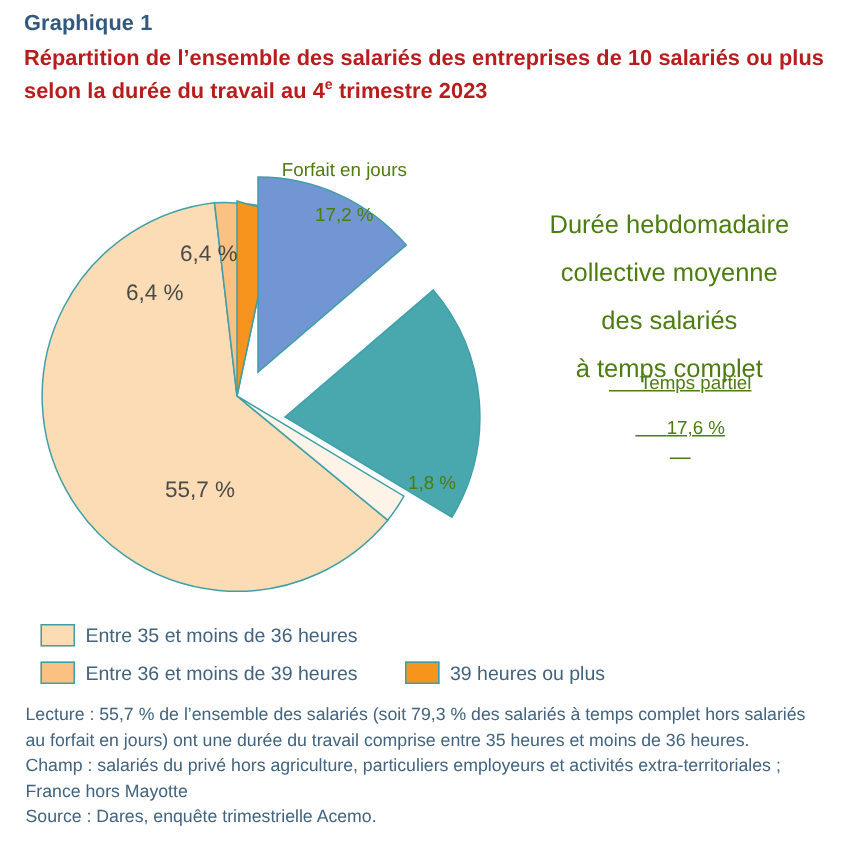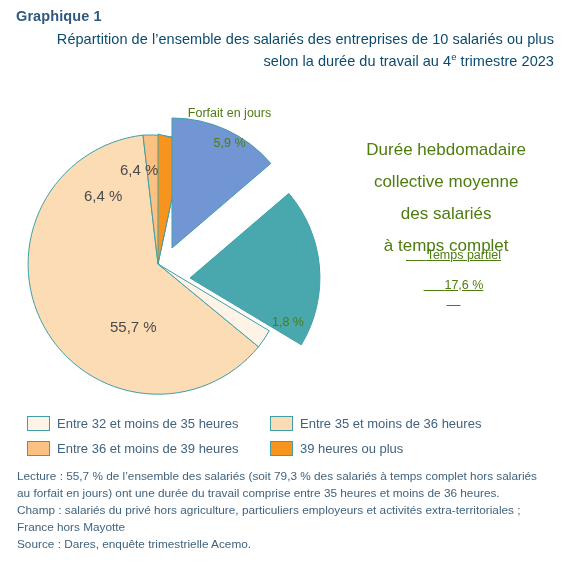--- a/index.html
+++ b/index.html
@@ -18,24 +18,23 @@
 
   
   .header{
     position:absolute;left:16px;top:6px;width:538px;
   }
   .fig-label{
     font-size:14.5px;font-weight:bold;color:#31597e;
     letter-spacing:.1px;line-height:20px;
   }
   .fig-title{
-    font-size:14.5px;font-weight:normal;color:#0c4a6e;
+    font-size:14.5px;font-weight:bold;color:#b91c1c;
     line-height:22px;margin-top:2px;
     letter-spacing:.05px;
-    text-align:right;
   }
   .fig-title sup{font-size:9.5px;vertical-align:super;line-height:0;}
 
   
   .plot{
     position:absolute;left:0;top:84px;width:564px;height:320px;
   }
   .pie-svg{position:absolute;left:10px;top:0;}
 
   .anno{
@@ -115,44 +114,40 @@
         <path fill="#49a8ae" stroke="#3f9fa8" stroke-width="1" d="M 148 180 L 246.8 95.4 A 130 130 0 0 1 259.3 246.8 Z"></path>
       </g>
     </svg>
 
     <div class="pct pct-557">55,7 %</div>
     <div class="pct pct-64a">6,4 %</div>
     <div class="pct pct-64b">6,4 %</div>
 
     <div class="anno anno-forfait center">
       <span>Forfait en jours</span><br>
-      <span>5,9 %</span>
+      <span>17,2 %</span>
     </div>
 
     <div class="anno anno-duree center">
       <span>Durée hebdomadaire</span><br>
       <span>collective moyenne</span><br>
       <span>des salariés</span><br>
       <span>à temps complet</span>
     </div>
 
     <div class="anno anno-temps center">
       <span>Temps partiel</span><br>
       <span>17,6 %</span>
     </div>
 
     <div class="anno anno-18">1,8 %</div>
   </div>
 
   <div class="legend">
     <div class="legend-row">
-      <div class="legend-item first">
-        <span class="sw" style="background:#fdf3e7"></span>
-        <span class="lg-text">Entre 32 et moins de 35 heures</span>
-      </div>
       <div class="legend-item">
         <span class="sw" style="background:#fcdcb4"></span>
         <span class="lg-text">Entre 35 et moins de 36 heures</span>
       </div>
     </div>
     <div class="legend-row">
       <div class="legend-item first">
         <span class="sw" style="background:#fac183"></span>
         <span class="lg-text">Entre 36 et moins de 39 heures</span>
       </div>

